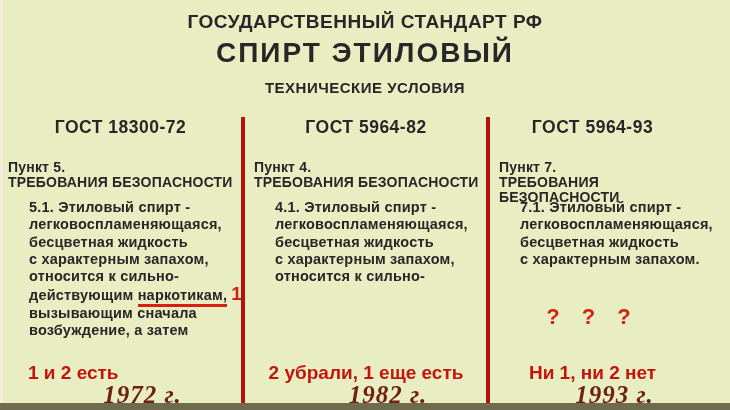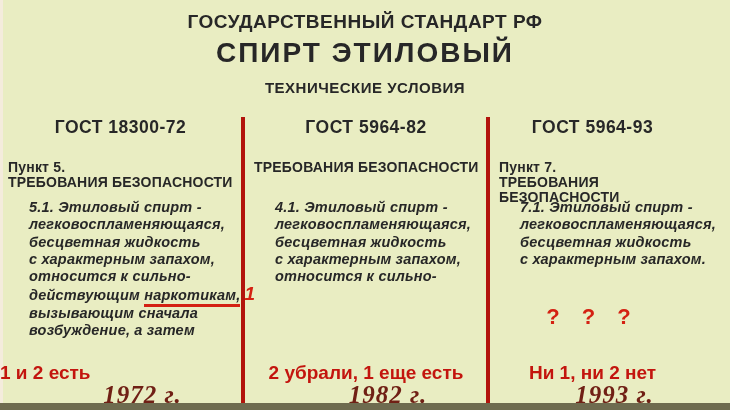--- a/index.html
+++ b/index.html
@@ -69,42 +69,42 @@
     position: absolute; top: 40px; left: 8px; right: 2px;
     font-size: 14px; font-weight: bold; line-height: 15px;
     letter-spacing: 0.2px;
     margin-top: 8px;
   }
   .body {
     position: absolute; top: 87px; left: 29px; right: 2px;
     font-size: 14.5px; font-weight: bold; line-height: 17.3px;
     letter-spacing: 0.2px;
   }
-  .line { white-space: nowrap; font-style: italic; }
+  .line { white-space: nowrap; }
   .underlined {
     border-bottom: 3px solid var(--red-bright, #d01d10);
     padding-bottom: 1px;
   }
   .marker {
     color: var(--red-bright, #d01d10);
     font-size: 19px; font-weight: bold;
     margin-left: 4px;
   }
   .qmarks {
     position: absolute; top: 192px; width: 100%;
     text-align: center;
     color: var(--red-bright, #d01d10);
     font-size: 22px; font-weight: bold; letter-spacing: 8px;
   }
   .summary {
     position: absolute; top: 250px; width: 100%;
     color: var(--red-summary, #c3150e);
     font-size: 19px; font-weight: bold;
   }
-  .col1 .summary { }
+  .col1 .summary { padding-left: 28px; }
   .col2 .summary { text-align: center; }
   .col3 .summary { text-align: center; }
   .year {
     position: absolute; top: 269px; width: 100%;
     text-align: center;
     color: var(--red-year, #702015);
     font-family: "Liberation Serif", serif;
     font-style: italic; font-weight: bold;
     font-size: 25px; letter-spacing: 1px; padding-left: 44px;
   }
@@ -140,20 +140,21 @@
         <div class="line"><span>вызывающим сначала</span></div>
         <div class="line"><span>возбуждение, а затем</span></div>
       </div>
     <div class="summary">1 и 2 есть</div>
     <div class="year">1972 г.</div>
   </div>
 
   <div class="column col2">
     <div class="gost">ГОСТ 5964-82</div>
     <div class="punkt-block">
+      <div>Пункт 4.</div>
       <div>ТРЕБОВАНИЯ БЕЗОПАСНОСТИ</div>
     </div>
     <div class="body">
         <div class="line"><span>4.1. Этиловый спирт -</span></div>
         <div class="line"><span>легковоспламеняющаяся,</span></div>
         <div class="line"><span>бесцветная жидкость</span></div>
         <div class="line"><span>с характерным запахом,</span></div>
         <div class="line"><span>относится к сильно-</span></div>
       </div>
     <div class="summary">2 убрали, 1 еще есть</div>

